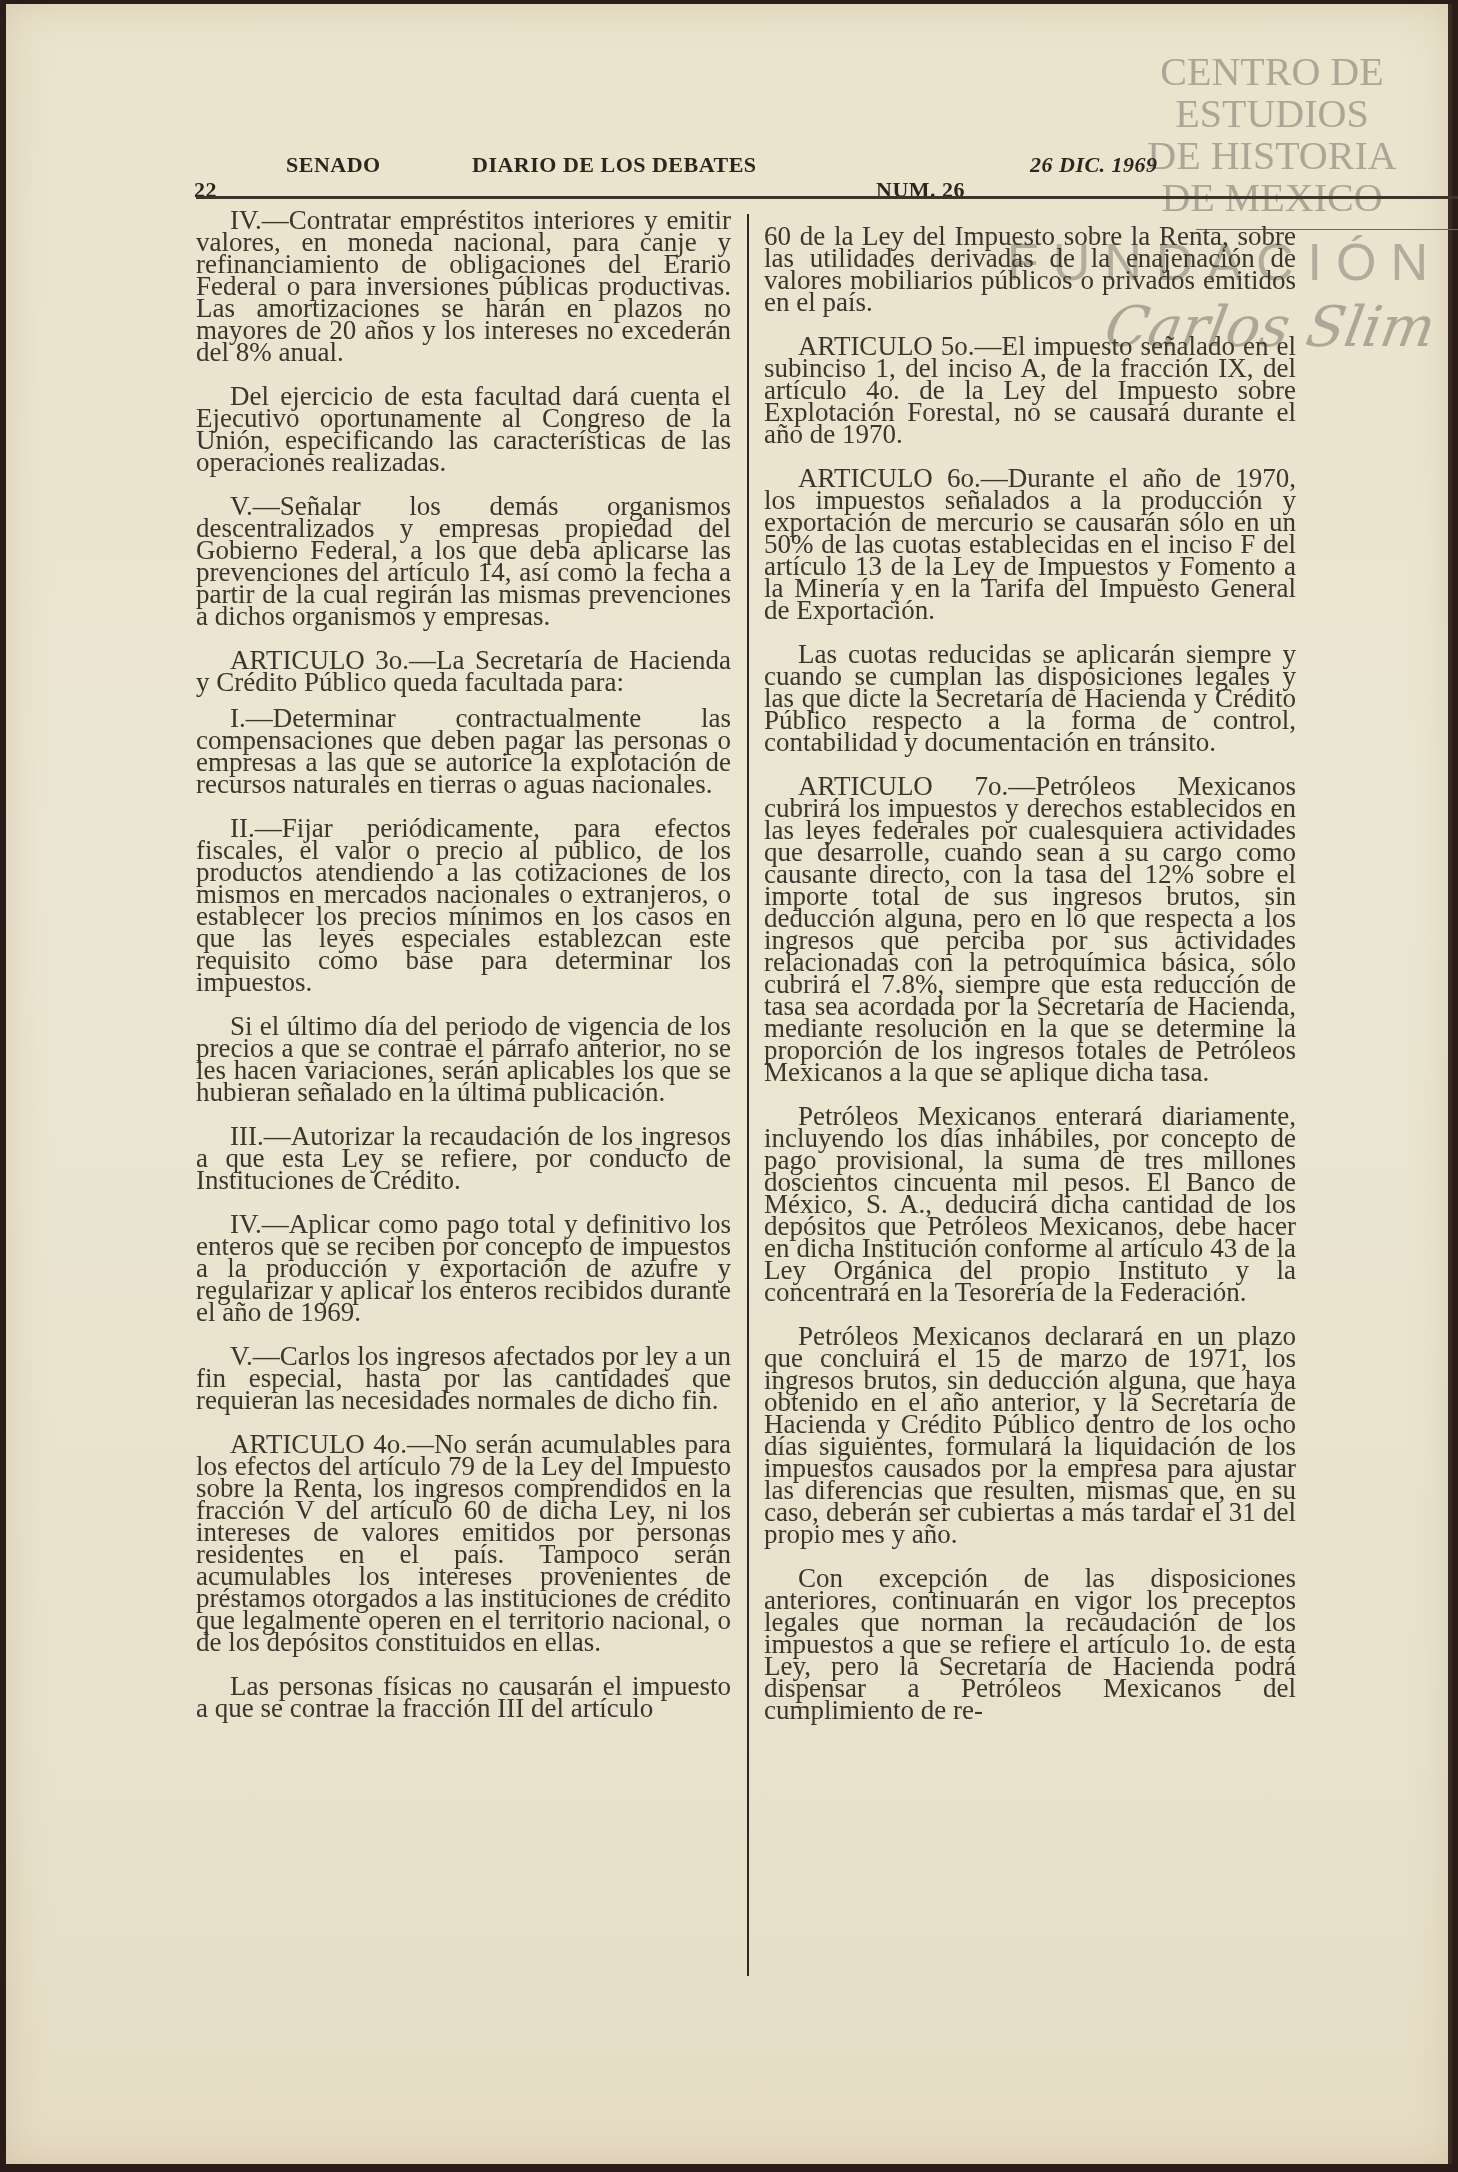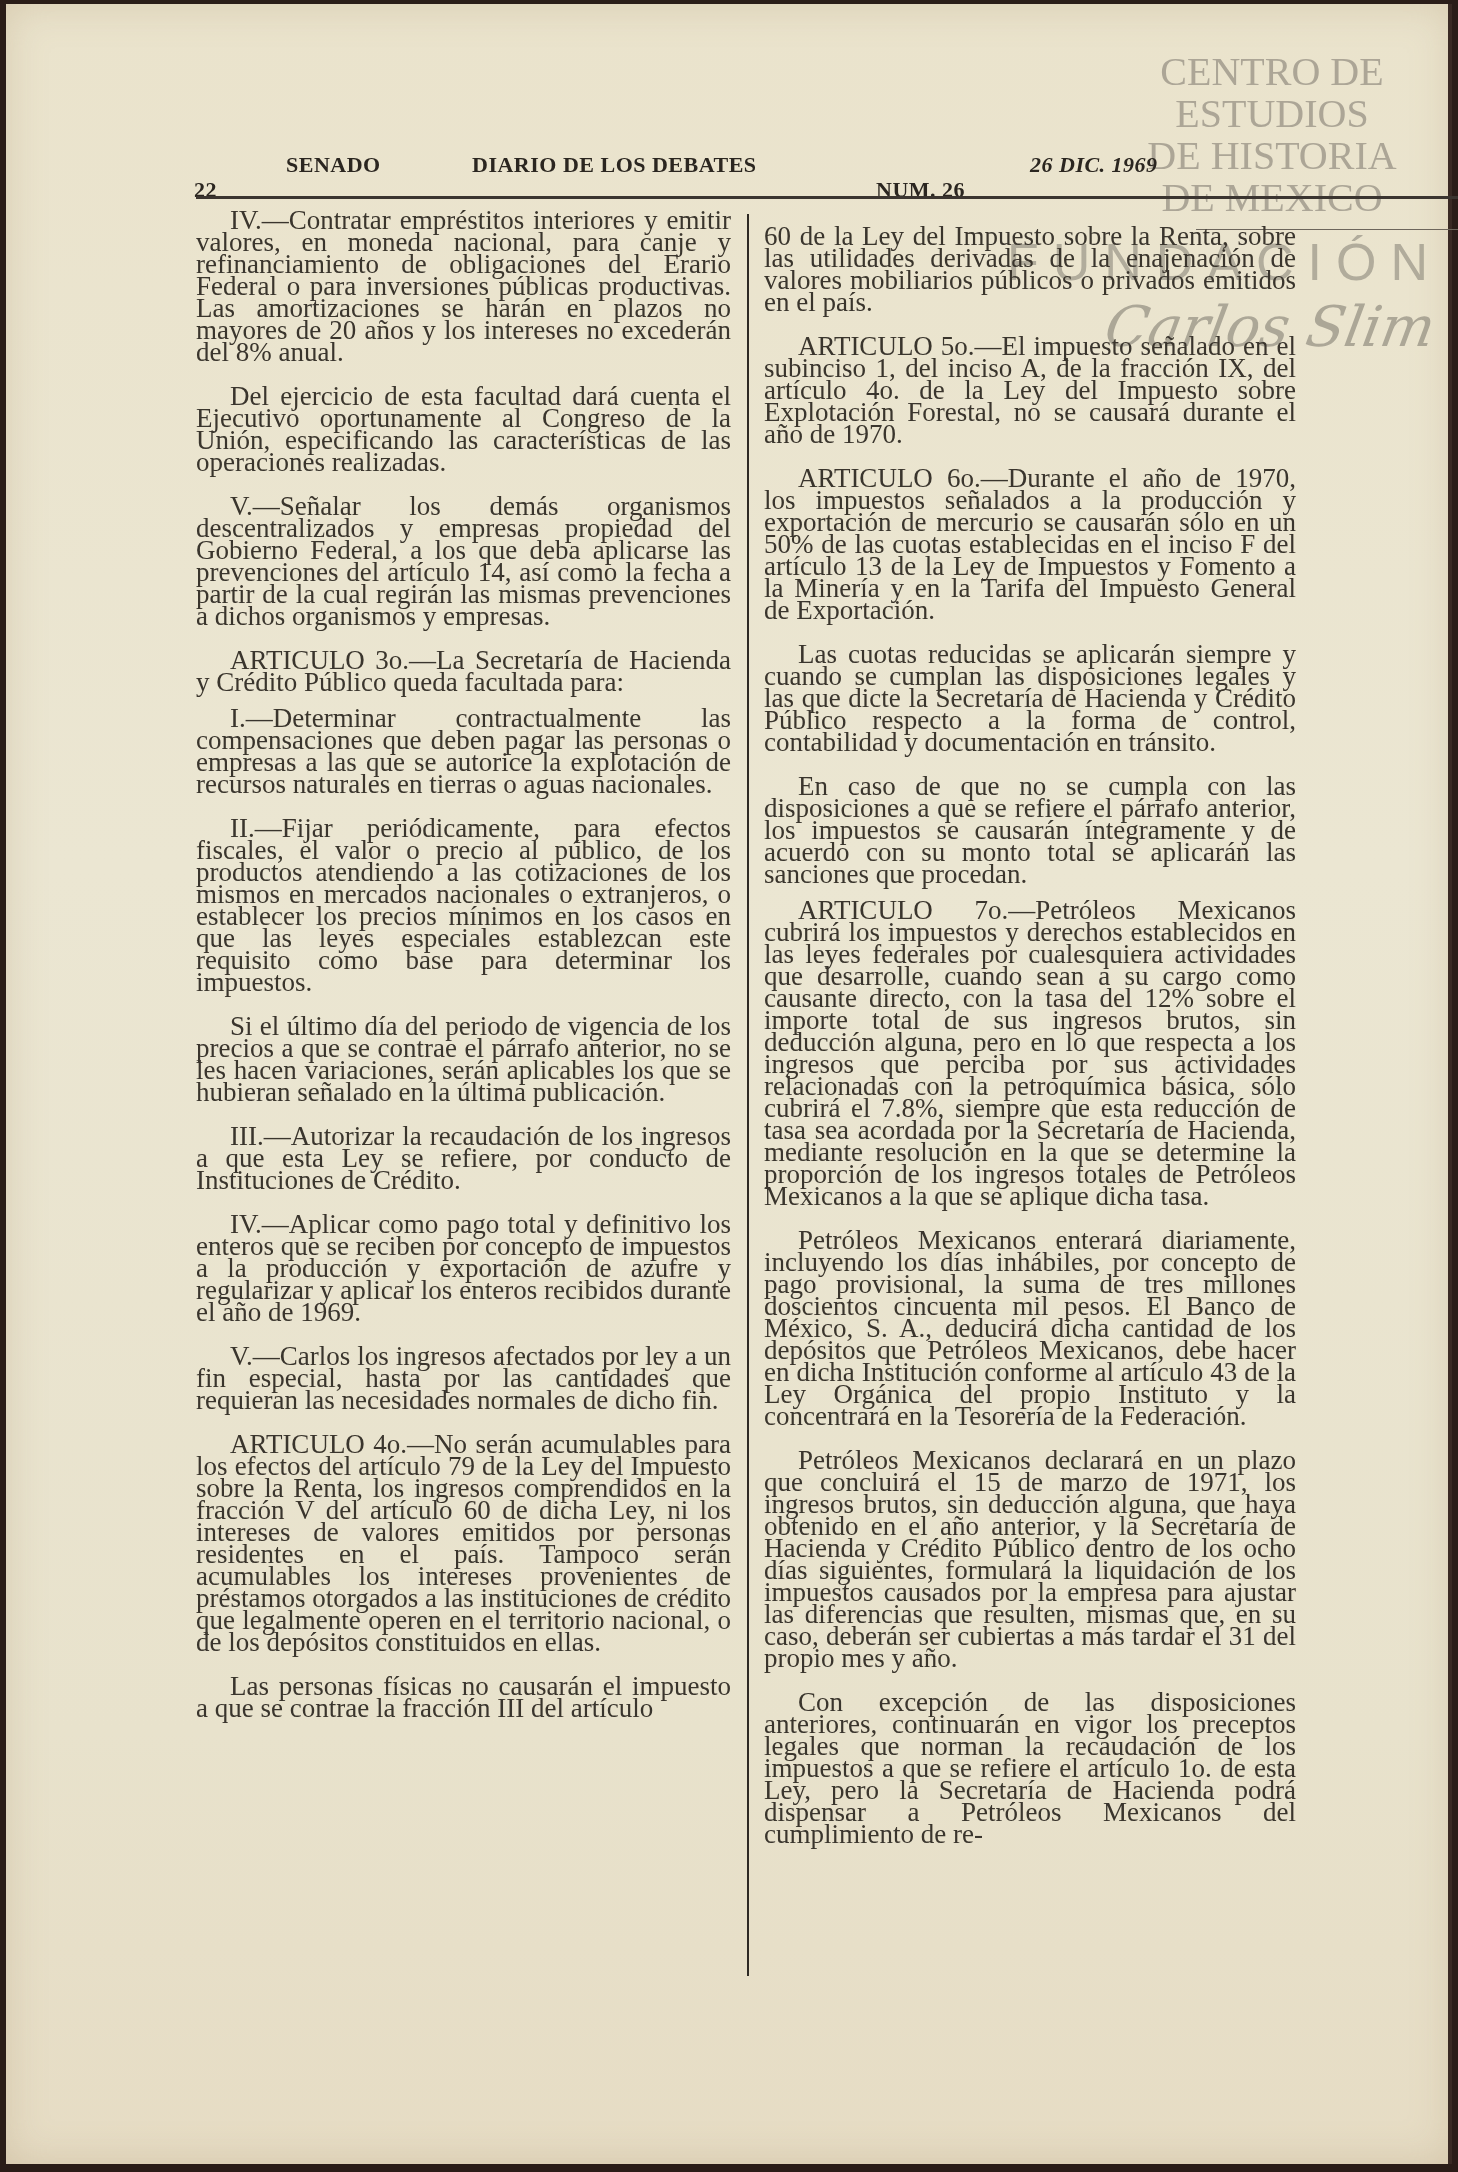--- a/index.html
+++ b/index.html
@@ -108,19 +108,18 @@
     <p>Las personas físicas no causarán el impuesto a que se contrae la fracción III del artículo</p>
   </div>
 
   <div class="col-divider"></div>
 
   <div class="col col-right">
     <p class="cont">60 de la Ley del Impuesto sobre la Renta, sobre las utilidades derivadas de la enajenación de valores mobiliarios públicos o privados emitidos en el país.</p>
     <p>ARTICULO 5o.—El impuesto señalado en el subinciso 1, del inciso A, de la fracción IX, del artículo 4o. de la Ley del Impuesto sobre Explotación Forestal, no se causará durante el año de 1970.</p>
     <p>ARTICULO 6o.—Durante el año de 1970, los impuestos señalados a la producción y exportación de mercurio se causarán sólo en un 50% de las cuotas establecidas en el inciso F del artículo 13 de la Ley de Impuestos y Fomento a la Minería y en la Tarifa del Impuesto General de Exportación.</p>
     <p>Las cuotas reducidas se aplicarán siempre y cuando se cumplan las disposiciones legales y las que dicte la Secretaría de Hacienda y Crédito Público respecto a la forma de control, contabilidad y documentación en tránsito.</p>
-    <p class="tight">En caso de que no se cumpla con las disposiciones a que se refiere el párrafo anterior, los impuestos se causarán íntegramente y de acuerdo con su monto total se aplicarán las sanciones que procedan.</p>
     <p>ARTICULO 7o.—Petróleos Mexicanos cubrirá los impuestos y derechos establecidos en las leyes federales por cualesquiera actividades que desarrolle, cuando sean a su cargo como causante directo, con la tasa del 12% sobre el importe total de sus ingresos brutos, sin deducción alguna, pero en lo que respecta a los ingresos que perciba por sus actividades relacionadas con la petroquímica básica, sólo cubrirá el 7.8%, siempre que esta reducción de tasa sea acordada por la Secretaría de Hacienda, mediante resolución en la que se determine la proporción de los ingresos totales de Petróleos Mexicanos a la que se aplique dicha tasa.</p>
     <p>Petróleos Mexicanos enterará diariamente, incluyendo los días inhábiles, por concepto de pago provisional, la suma de tres millones doscientos cincuenta mil pesos. El Banco de México, S. A., deducirá dicha cantidad de los depósitos que Petróleos Mexicanos, debe hacer en dicha Institución conforme al artículo 43 de la Ley Orgánica del propio Instituto y la concentrará en la Tesorería de la Federación.</p>
     <p>Petróleos Mexicanos declarará en un plazo que concluirá el 15 de marzo de 1971, los ingresos brutos, sin deducción alguna, que haya obtenido en el año anterior, y la Secretaría de Hacienda y Crédito Público dentro de los ocho días siguientes, formulará la liquidación de los impuestos causados por la empresa para ajustar las diferencias que resulten, mismas que, en su caso, deberán ser cubiertas a más tardar el 31 del propio mes y año.</p>
     <p>Con excepción de las disposiciones anteriores, continuarán en vigor los preceptos legales que norman la recaudación de los impuestos a que se refiere el artículo 1o. de esta Ley, pero la Secretaría de Hacienda podrá dispensar a Petróleos Mexicanos del cumplimiento de re-</p>
   </div>
 </div>
 
 </body></html>

